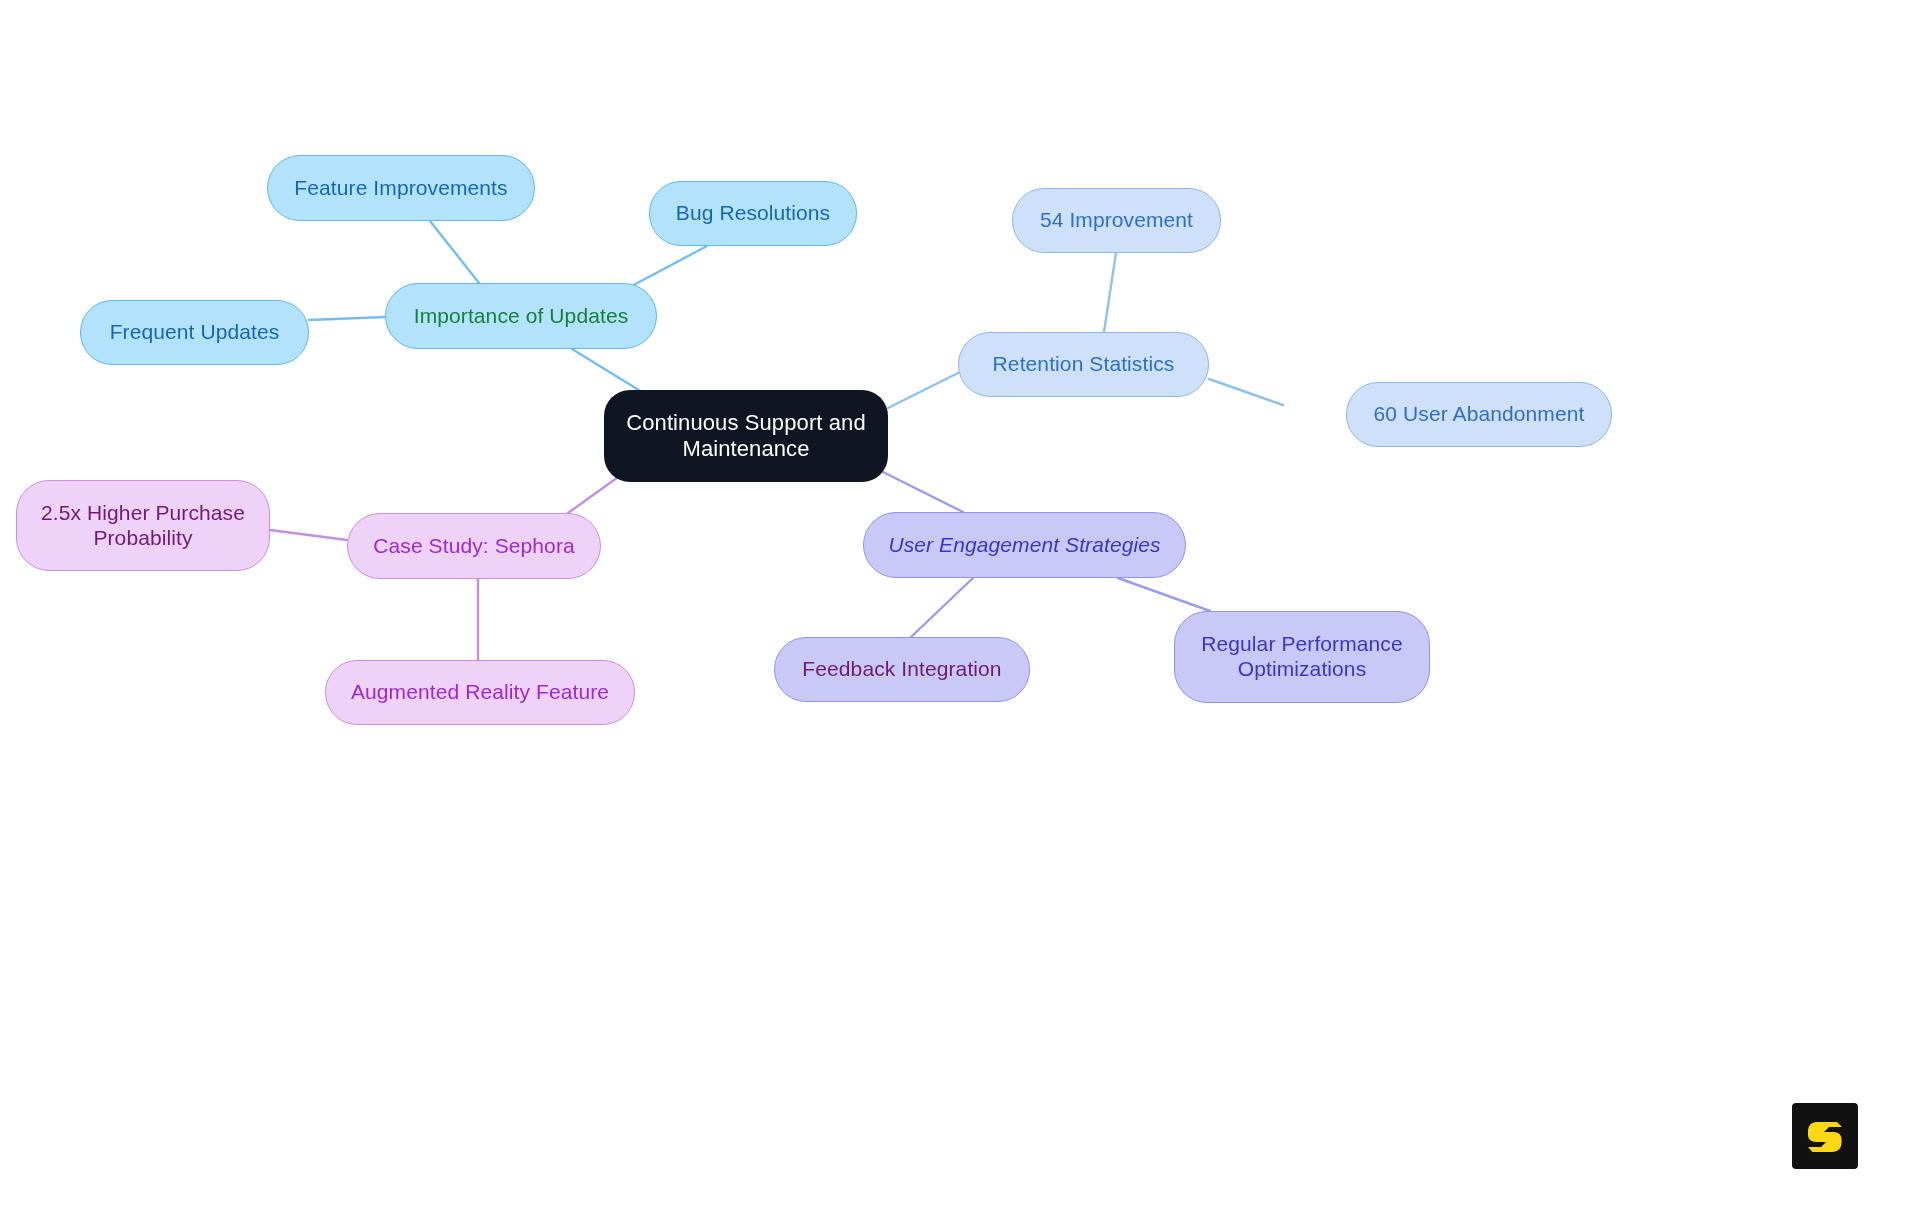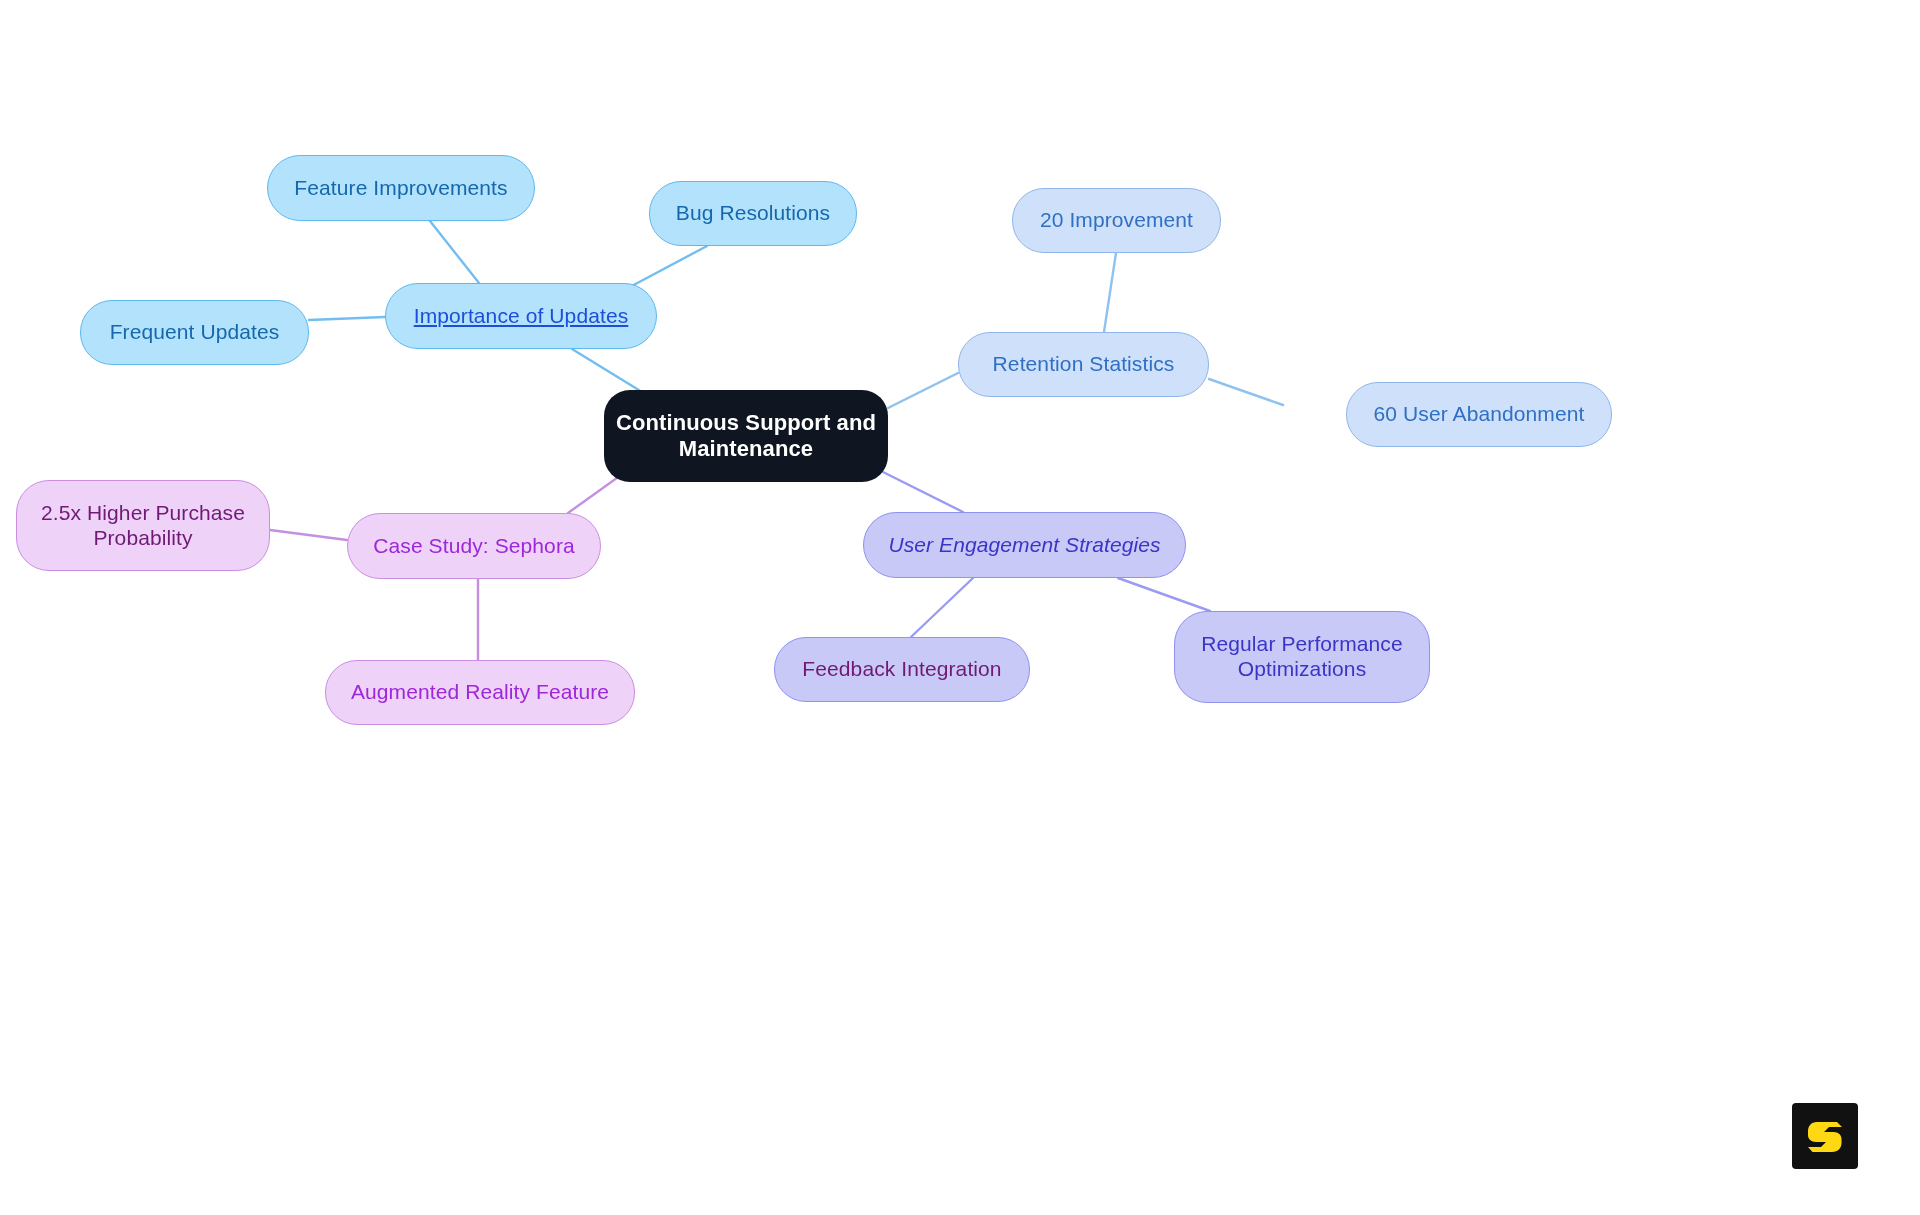--- a/index.html
+++ b/index.html
@@ -31,21 +31,21 @@
     justify-content: center;
     text-align: center;
     border-style: solid;
     border-width: 1.5px;
     line-height: 1.18;
     white-space: pre-line;
     letter-spacing: 0.1px;
   }
   .node.root {
     border-width: 0;
-    font-weight: 700;
+    font-weight: 400;
   }
   #brand-badge {
     position: absolute;
     display: flex;
     align-items: center;
     justify-content: center;
     border-radius: 4px;
   }
   #brand-badge svg { display: block; }
 </style>
@@ -64,26 +64,26 @@
       <line x1="879" y1="470" x2="963" y2="512" stroke="#9a9cf1" stroke-width="2.4" stroke-linecap="round"></line>
       <line x1="973" y1="578" x2="911" y2="637" stroke="#9a9cf1" stroke-width="2.4" stroke-linecap="round"></line>
       <line x1="1118" y1="578" x2="1210" y2="611" stroke="#9a9cf1" stroke-width="2.4" stroke-linecap="round"></line>
       <line x1="628" y1="470" x2="568" y2="513" stroke="#c58fe0" stroke-width="2.4" stroke-linecap="round"></line>
       <line x1="347" y1="540" x2="270" y2="530" stroke="#c58fe0" stroke-width="2.4" stroke-linecap="round"></line>
       <line x1="478" y1="579" x2="478" y2="660" stroke="#c58fe0" stroke-width="2.4" stroke-linecap="round"></line>
     </svg>
   <div id="node-layer">
       <div class="node root" style="left: 604px; top: 390px; width: 284px; height: 92px; border-radius: 26px; background: rgb(15, 22, 33); border-color: rgb(15, 22, 33); color: rgb(255, 255, 255); font-size: 22px;">Continuous Support and
 Maintenance</div>
-      <div class="node" style="left: 385px; top: 283px; width: 272px; height: 66px; border-radius: 33px; background: rgb(179, 226, 252); border-color: rgb(95, 184, 238); color: #1d4ed8; font-size: 21px; text-decoration: underline;">Importance of Updates</div>
+      <div class="node" style="left: 385px; top: 283px; width: 272px; height: 66px; border-radius: 33px; background: rgb(179, 226, 252); border-color: rgb(95, 184, 238); color: #15803d; font-size: 21px;">Importance of Updates</div>
       <div class="node" style="left: 267px; top: 155px; width: 268px; height: 66px; border-radius: 33px; background: rgb(179, 226, 252); border-color: rgb(95, 184, 238); color: rgb(22, 104, 173); font-size: 21px;">Feature Improvements</div>
       <div class="node" style="left: 649px; top: 181px; width: 208px; height: 65px; border-radius: 32px; background: rgb(179, 226, 252); border-color: rgb(95, 184, 238); color: rgb(22, 104, 173); font-size: 21px;">Bug Resolutions</div>
       <div class="node" style="left: 80px; top: 300px; width: 229px; height: 65px; border-radius: 32px; background: rgb(179, 226, 252); border-color: rgb(95, 184, 238); color: rgb(22, 104, 173); font-size: 21px;">Frequent Updates</div>
       <div class="node" style="left: 958px; top: 332px; width: 251px; height: 65px; border-radius: 32px; background: rgb(207, 225, 250); border-color: rgb(143, 182, 232); color: rgb(47, 111, 196); font-size: 21px;">Retention Statistics</div>
-      <div class="node" style="left: 1012px; top: 188px; width: 209px; height: 65px; border-radius: 32px; background: rgb(207, 225, 250); border-color: rgb(143, 182, 232); color: rgb(47, 111, 196); font-size: 21px;">20 Improvement</div>
+      <div class="node" style="left: 1012px; top: 188px; width: 209px; height: 65px; border-radius: 32px; background: rgb(207, 225, 250); border-color: rgb(143, 182, 232); color: rgb(47, 111, 196); font-size: 21px;">54 Improvement</div>
       <div class="node" style="left: 1346px; top: 382px; width: 266px; height: 65px; border-radius: 32px; background: rgb(207, 225, 250); border-color: rgb(143, 182, 232); color: rgb(47, 111, 196); font-size: 21px;">60 User Abandonment</div>
       <div class="node" style="left: 863px; top: 512px; width: 323px; height: 66px; border-radius: 33px; background: rgb(200, 201, 247); border-color: rgb(143, 146, 239); color: rgb(58, 53, 198); font-size: 21px; font-style: italic;">User Engagement Strategies</div>
       <div class="node" style="left: 774px; top: 637px; width: 256px; height: 65px; border-radius: 32px; background: rgb(200, 201, 247); border-color: rgb(143, 146, 239); color: #701a75; font-size: 21px;">Feedback Integration</div>
       <div class="node" style="left: 1174px; top: 611px; width: 256px; height: 92px; border-radius: 33px; background: rgb(200, 201, 247); border-color: rgb(143, 146, 239); color: rgb(58, 53, 198); font-size: 21px;">Regular Performance
 Optimizations</div>
       <div class="node" style="left: 347px; top: 513px; width: 254px; height: 66px; border-radius: 33px; background: rgb(238, 210, 248); border-color: rgb(203, 142, 226); color: rgb(157, 39, 217); font-size: 21px;">Case Study: Sephora</div>
       <div class="node" style="left: 16px; top: 480px; width: 254px; height: 91px; border-radius: 33px; background: rgb(238, 210, 248); border-color: rgb(203, 142, 226); color: #701a75; font-size: 21px;">2.5x Higher Purchase
 Probability</div>
       <div class="node" style="left: 325px; top: 660px; width: 310px; height: 65px; border-radius: 32px; background: rgb(238, 210, 248); border-color: rgb(203, 142, 226); color: rgb(157, 39, 217); font-size: 21px;">Augmented Reality Feature</div>
     </div>

